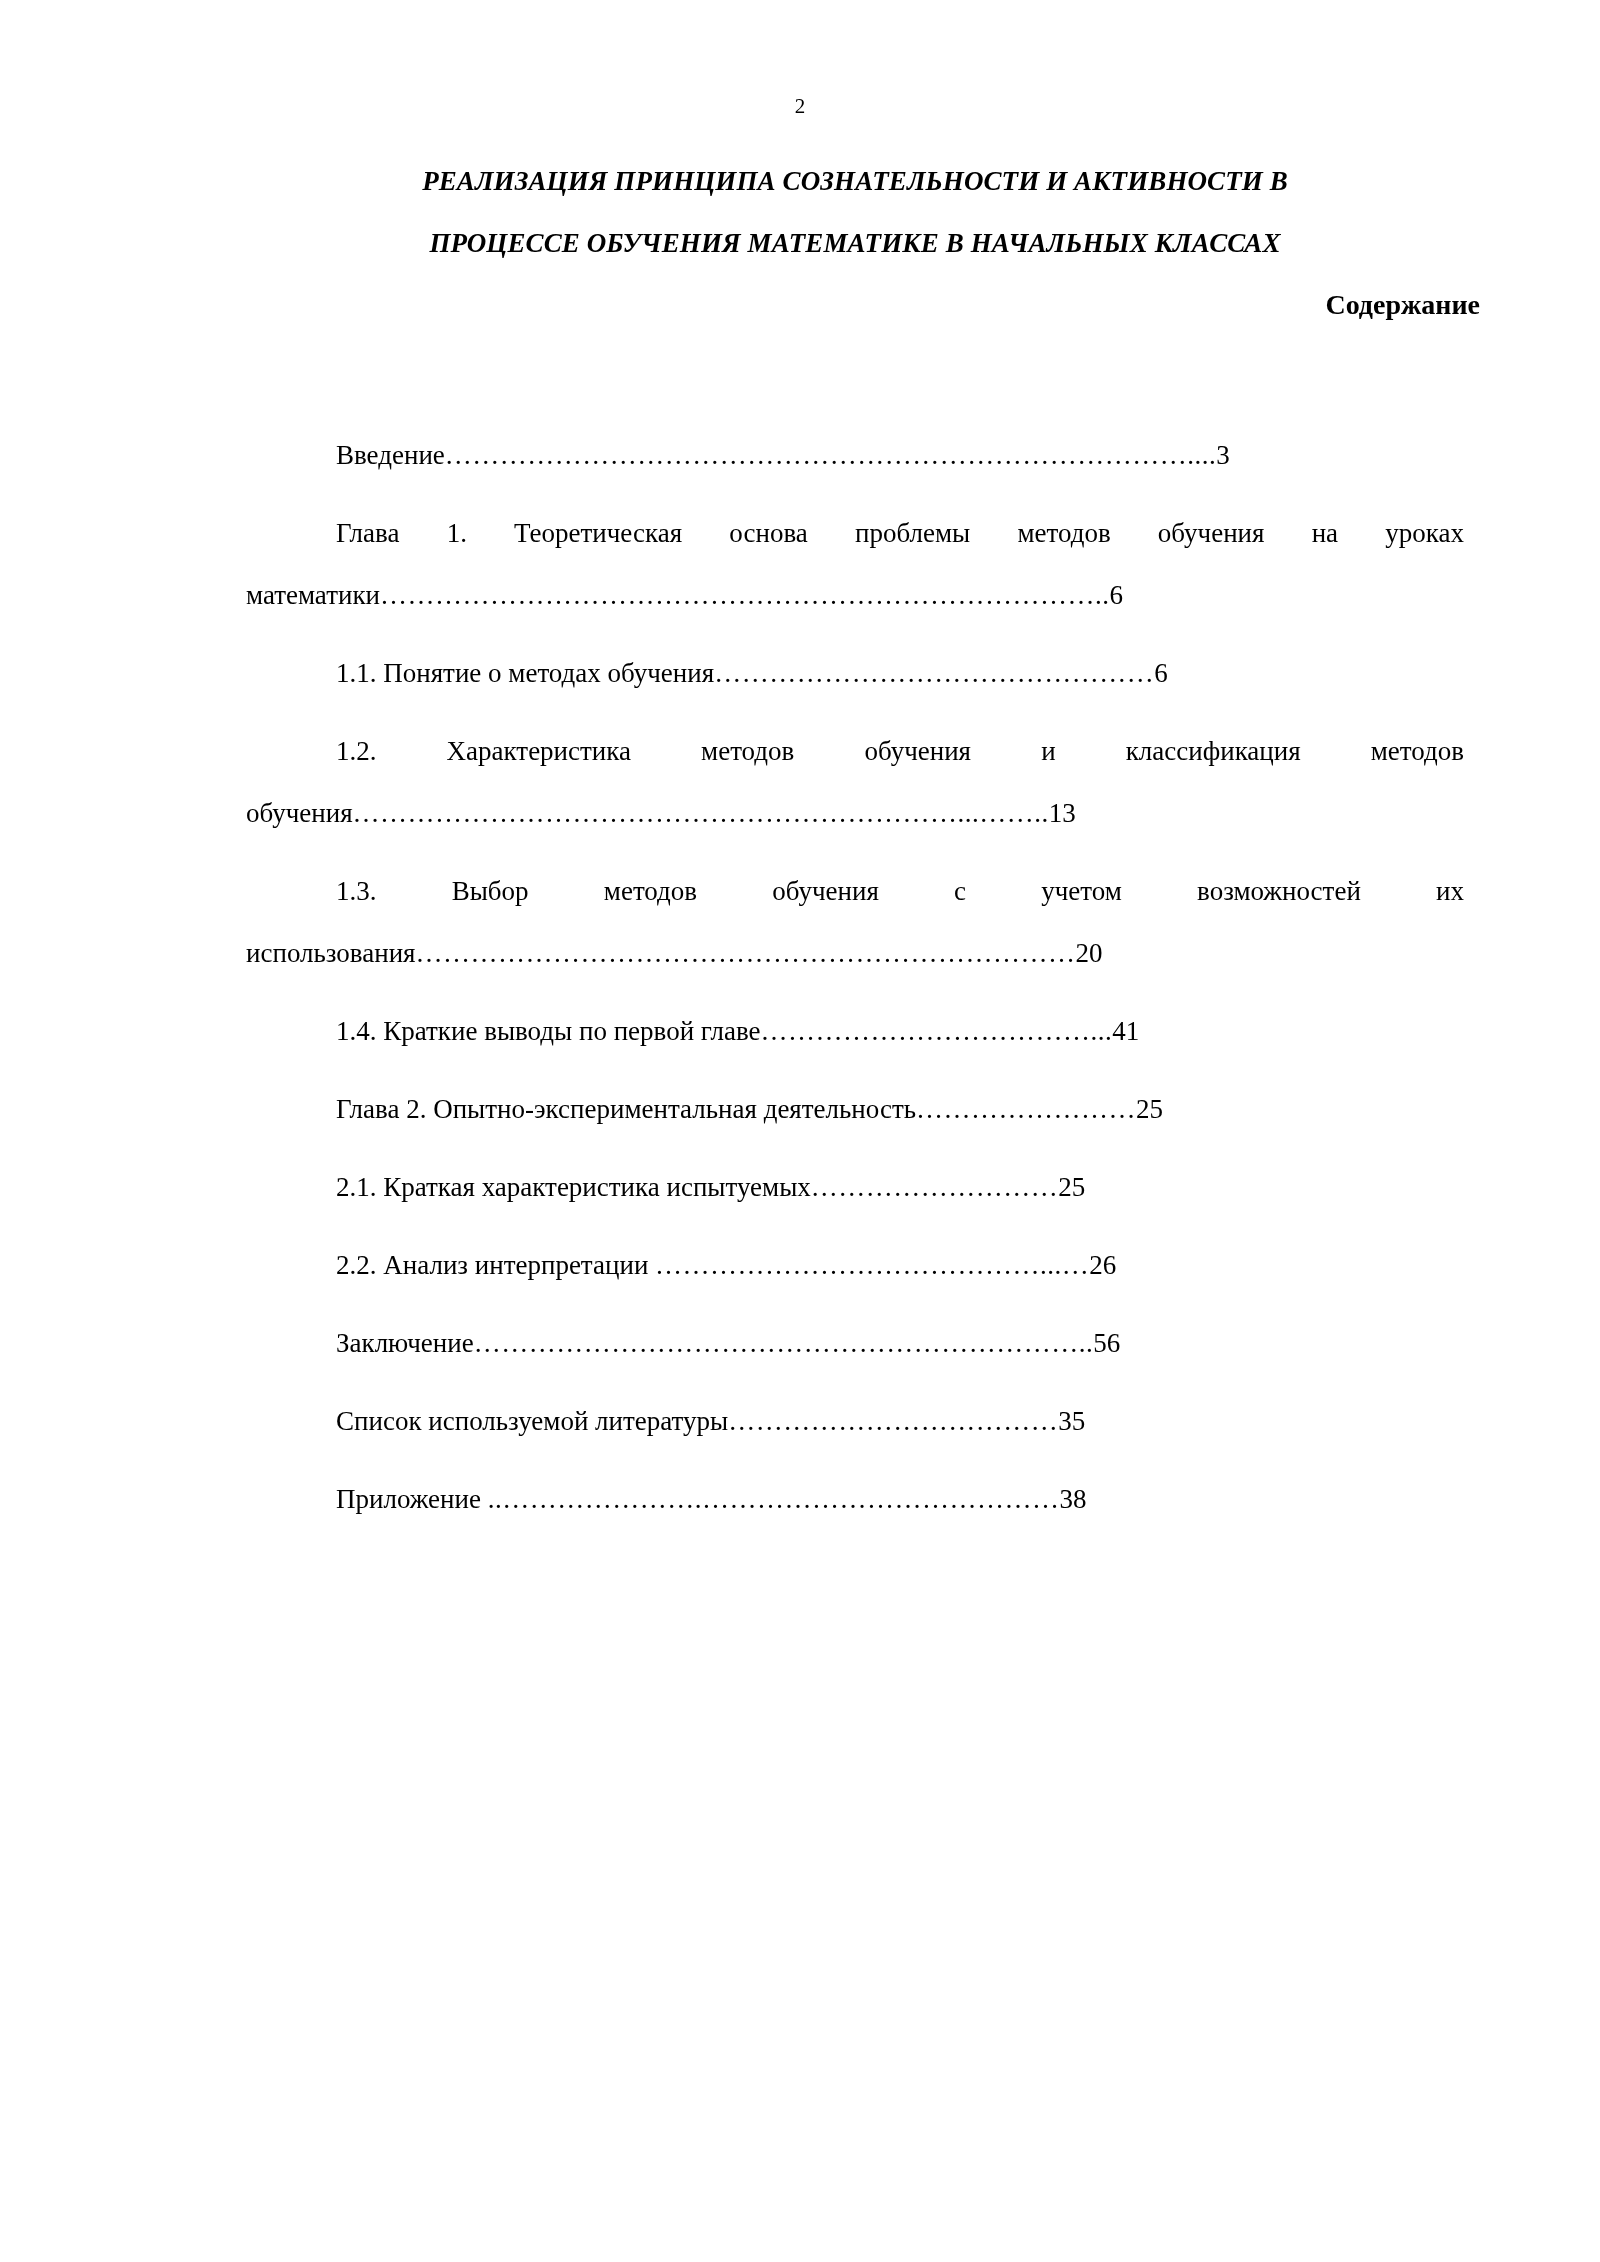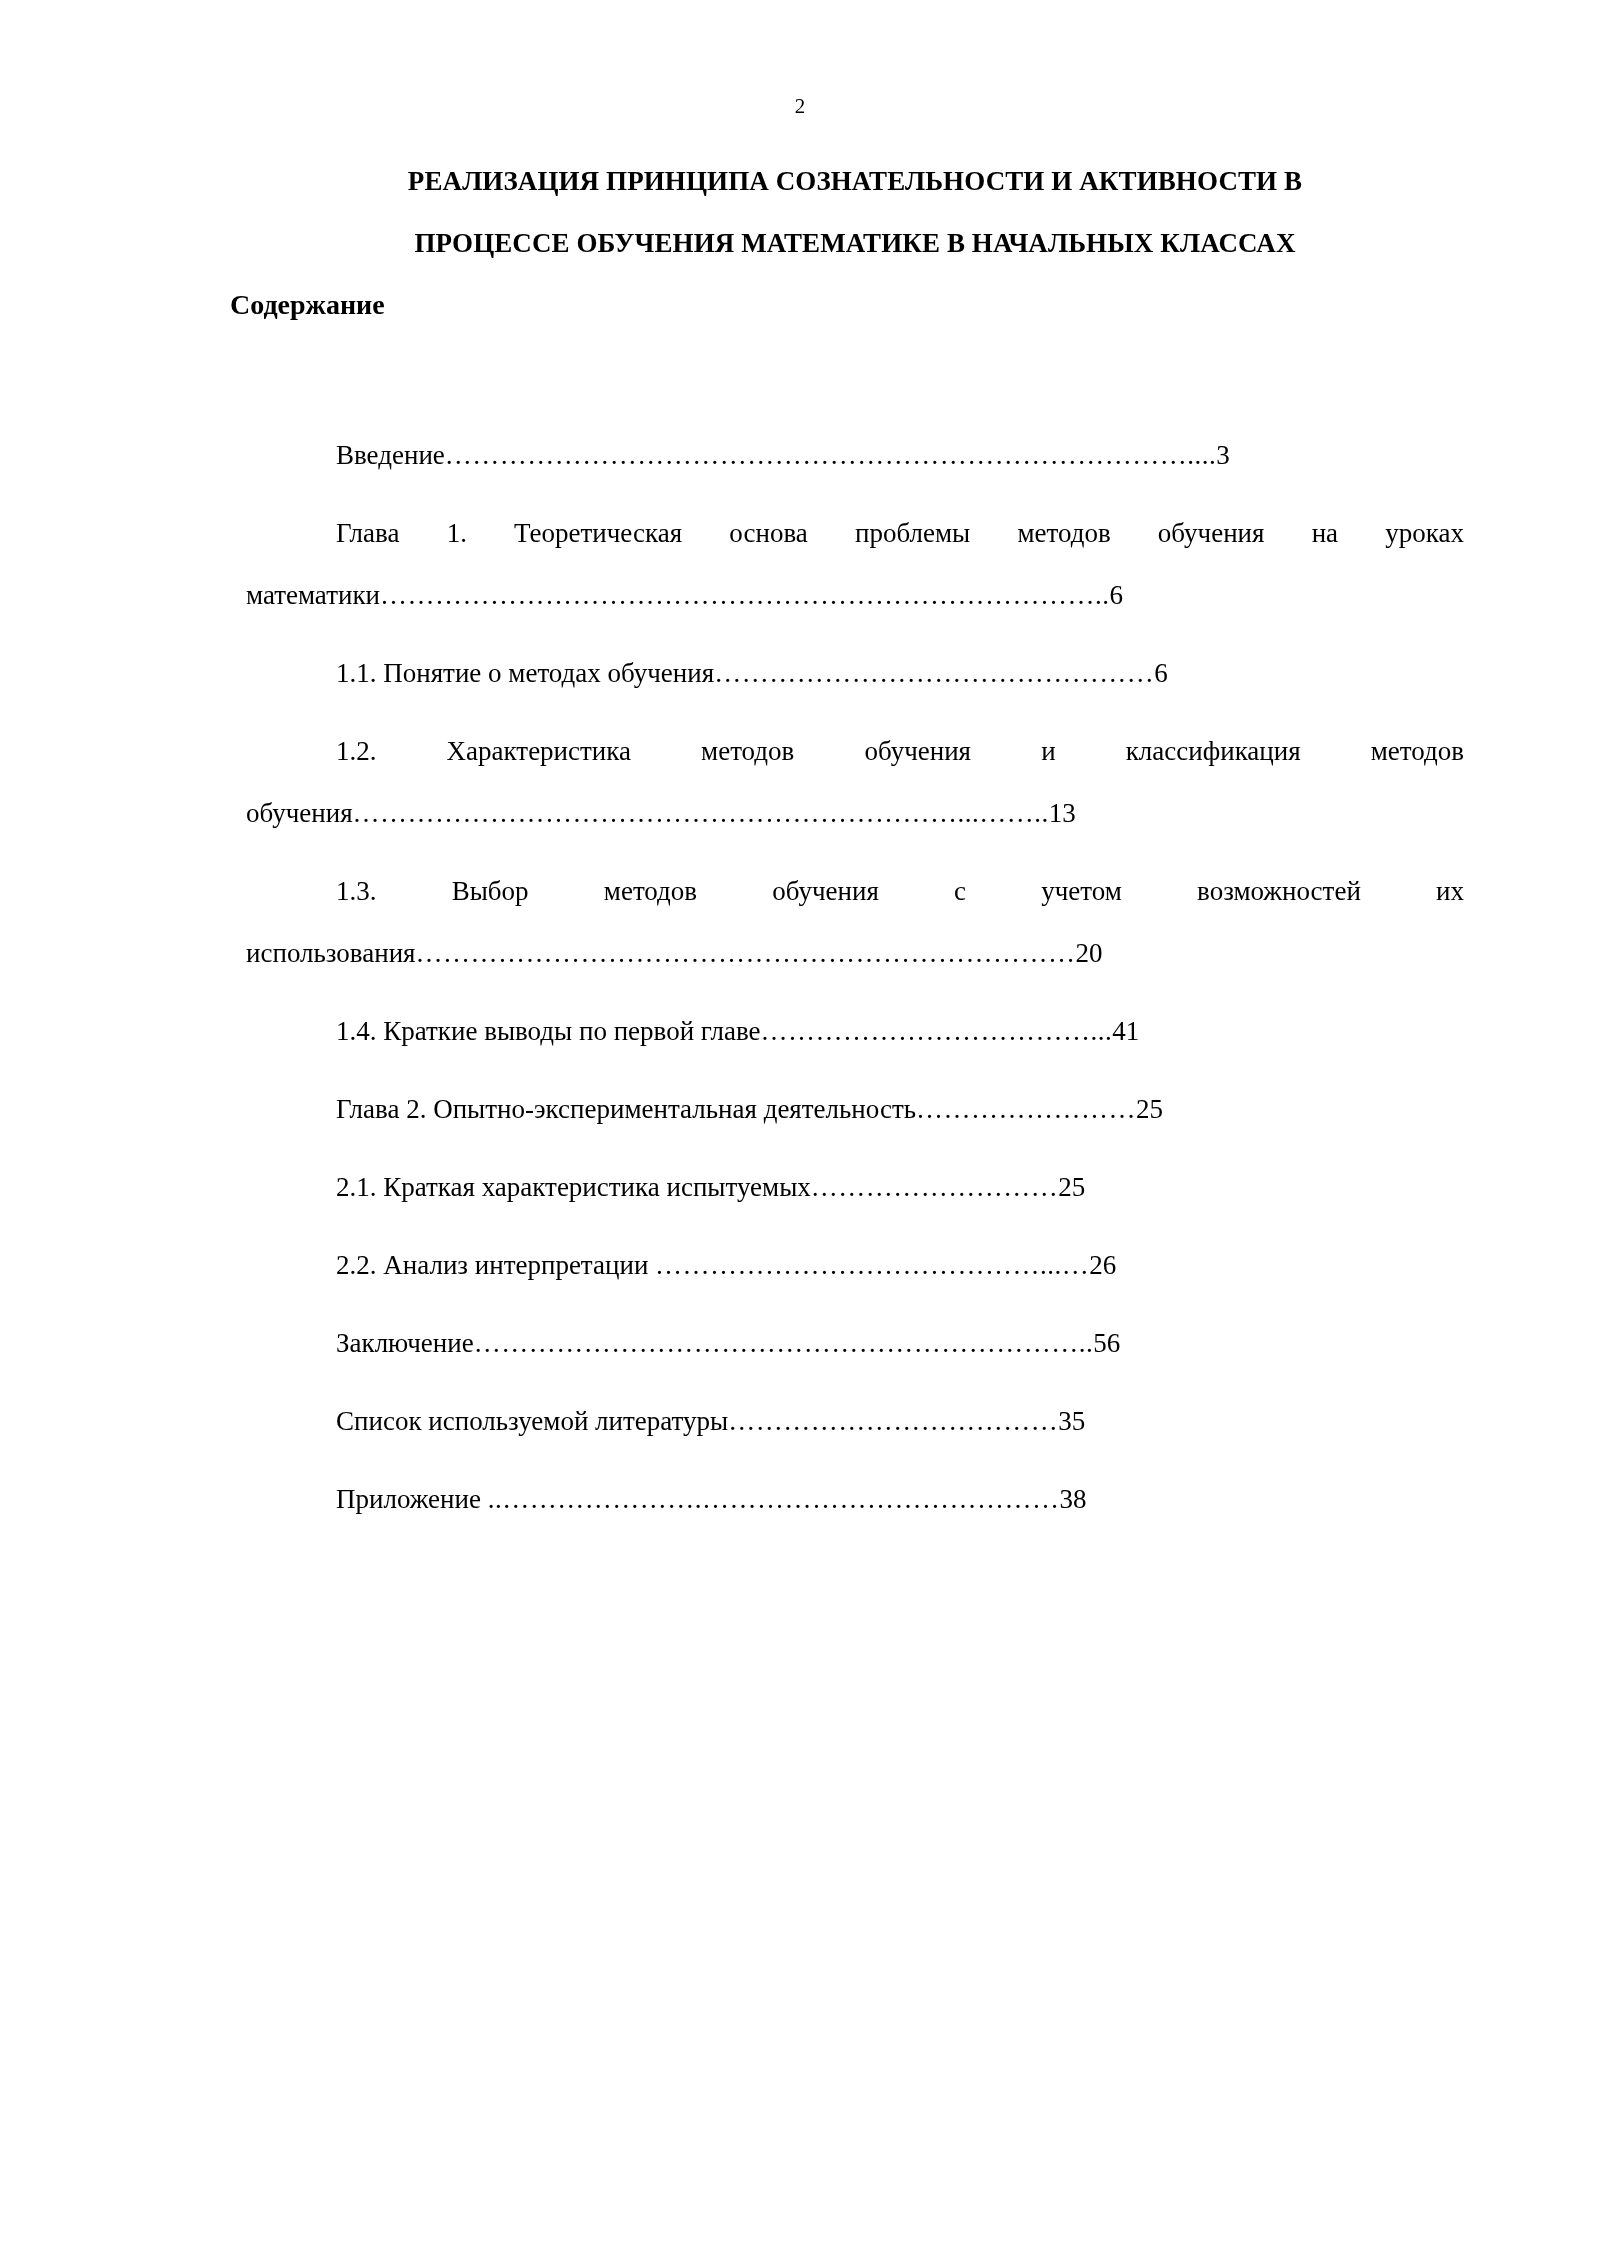--- a/index.html
+++ b/index.html
@@ -41,31 +41,32 @@
     width: 1250px;
   }
 
   
   .doc-title {
     font-weight: bold;
     font-size: 27px;
     line-height: 62px;
     text-align: center;
     letter-spacing: 0.1px;
+    font-style: italic;
   }
   .doc-title .tline {
     display: block;
     white-space: nowrap;
   }
 
   .section-heading {
     font-weight: bold;
     font-size: 28px;
     line-height: 62px;
-    text-align: left;
+    text-align: right;
   }
 
   
   .toc-gap {
     height: 72px;
   }
 
   
   .toc {
     font-size: 27px;

